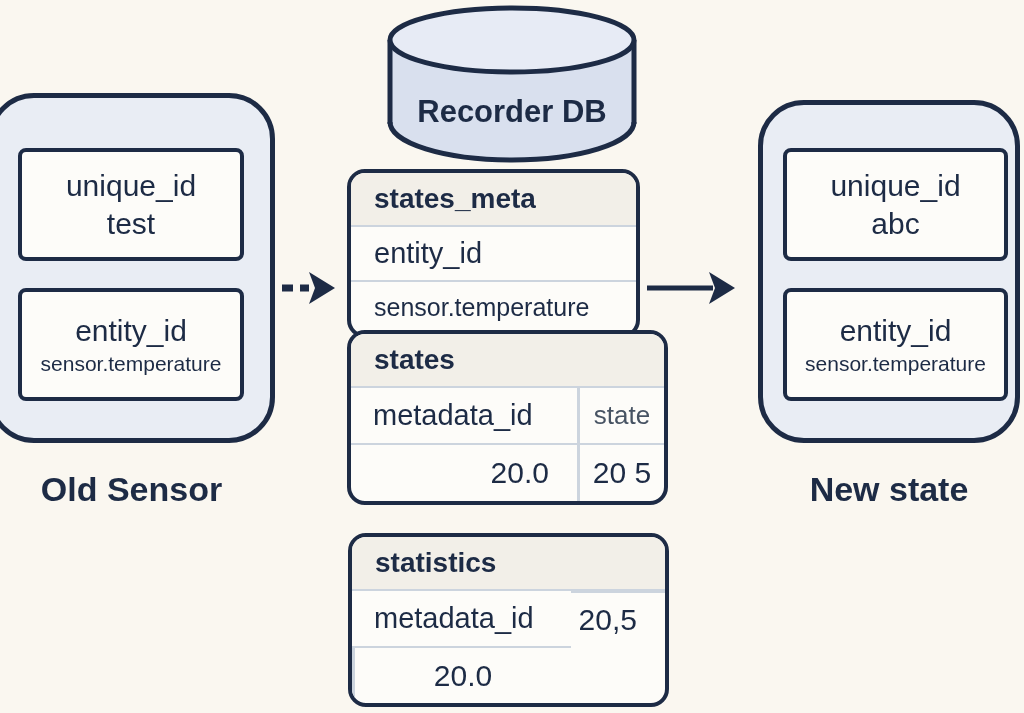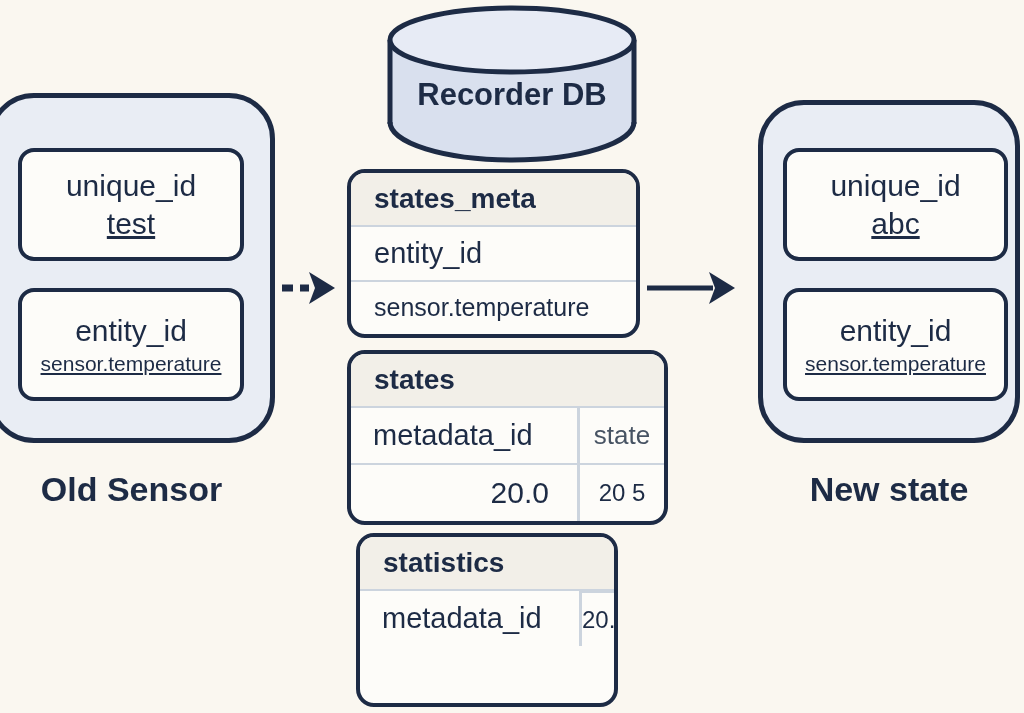--- a/index.html
+++ b/index.html
@@ -17,55 +17,55 @@
 
   
   .sensor-card{
     position:absolute; background:var(--card-fill);
     border:5px solid var(--border); border-radius:46px;
   }
   .card-old{left:-12px; top:93px; width:287px; height:350px;}
   .card-new{left:758px; top:100px; width:262px; height:343px;}
   .field-box{
     position:absolute; background:var(--row-fill);
-    border:4px solid var(--border); border-radius:16px;
+    border:4px solid var(--border); border-radius:8px;
     display:flex; flex-direction:column; align-items:center; justify-content:center;
     text-align:center; line-height:1.25;
   }
   .field-name{font-size:30px; font-weight:500;}
-  .field-value{font-size:30px;text-decoration:underline;}
+  .field-value{font-size:30px;}
   .field-value.small{font-size:21px; margin-top:2px;}
   .box-old-1{left:18px;  top:148px; width:226px; height:113px;}
   .box-old-2{left:18px;  top:288px; width:226px; height:113px;}
   .box-new-1{left:783px; top:148px; width:225px; height:113px;}
   .box-new-2{left:783px; top:288px; width:225px; height:113px;}
 
   .sensor-label{
     position:absolute; top:470px; text-align:center;
     font-size:34px; font-weight:700;
   }
   .label-old{left:-12px; width:287px;}
   .label-new{left:758px; width:262px;}
 
   
   .cylinder{position:absolute; left:384px; top:4px;}
   .cylinder-label{
-    position:absolute; left:384px; top:77px; width:256px;
+    position:absolute; left:384px; top:94px; width:256px;
     text-align:center; font-size:31px; font-weight:600;
   }
 
   
   .db-table{
     position:absolute; background:var(--row-fill);
     border:4px solid var(--border); border-radius:18px;
     overflow:hidden; display:flex; flex-direction:column;
   }
   .tbl-states-meta{left:347px; top:169px; width:293px; height:169px;}
-  .tbl-states     {left:347px; top:350px; width:321px; height:175px;}
-  .tbl-statistics {left:356px; top:533px; width:262px; height:174px;}
+  .tbl-states     {left:347px; top:330px; width:321px; height:175px;}
+  .tbl-statistics {left:348px; top:533px; width:321px; height:174px;}
   .tbl-header{
     background:var(--table-header-fill);
     font-size:28px; font-weight:700;
     padding:0 0 0 23px; height:54px; display:flex; align-items:center;
     border-bottom:2px solid var(--divider); flex:0 0 auto;
   }
   .tbl-row{
     display:flex; align-items:center; padding-left:23px;
     font-size:29px; flex:1 1 0;
   }
@@ -73,21 +73,21 @@
   .tbl-row.small{font-size:25px;}
 
   .tbl-grid{flex:1 1 auto; display:grid; grid-template-rows:55px 1fr;}
   .grid-states{grid-template-columns:226px 1fr;}
   .grid-statistics{grid-template-columns:219px 1fr;}
   .gcell{display:flex; align-items:center; font-size:29px;}
   .gcell.colhead-left{padding-left:22px;}
   .gcell.colhead-right{justify-content:center; color:var(--muted-text); font-size:26px;}
   .gcell.colhead-right.tight{font-size:22px;}
   .gcell.val-left{justify-content:flex-end; padding-right:28px; font-size:30px;}
-  .gcell.val-right{justify-content:center; font-size:24px;}
+  .gcell.val-right{justify-content:center; font-size:30px;}
   .gcell.rcol{border-left:3px solid var(--divider);}
   .gcell.vrow{border-top:2px solid var(--divider);text-align:right;}
 
   
   .arrow{position:absolute;}
   .arr-dashed{left:281px; top:270px;}
   .arr-solid{left:645px; top:269px;}
 </style>
 </head>
 <body>
@@ -136,20 +136,21 @@
       <div class="gcell colhead-right rcol">state</div>
       <div class="gcell val-left vrow">20.0</div>
       <div class="gcell val-right rcol vrow">20 5</div>
     </div>
   </div>
 
   <div class="db-table tbl-statistics">
     <div class="tbl-header">statistics</div>
     <div class="tbl-grid grid-statistics">
       <div class="gcell colhead-left">metadata_id</div>
+      <div class="gcell val-left vrow">20,5</div>
       <div class="gcell val-right rcol vrow">20.0</div>
     </div>
   </div>
 
   <div class="sensor-card card-new"></div>
   <div class="field-box box-new-1">
     <div class="field-name">unique_id</div>
     <div class="field-value">abc</div>
   </div>
   <div class="field-box box-new-2">

